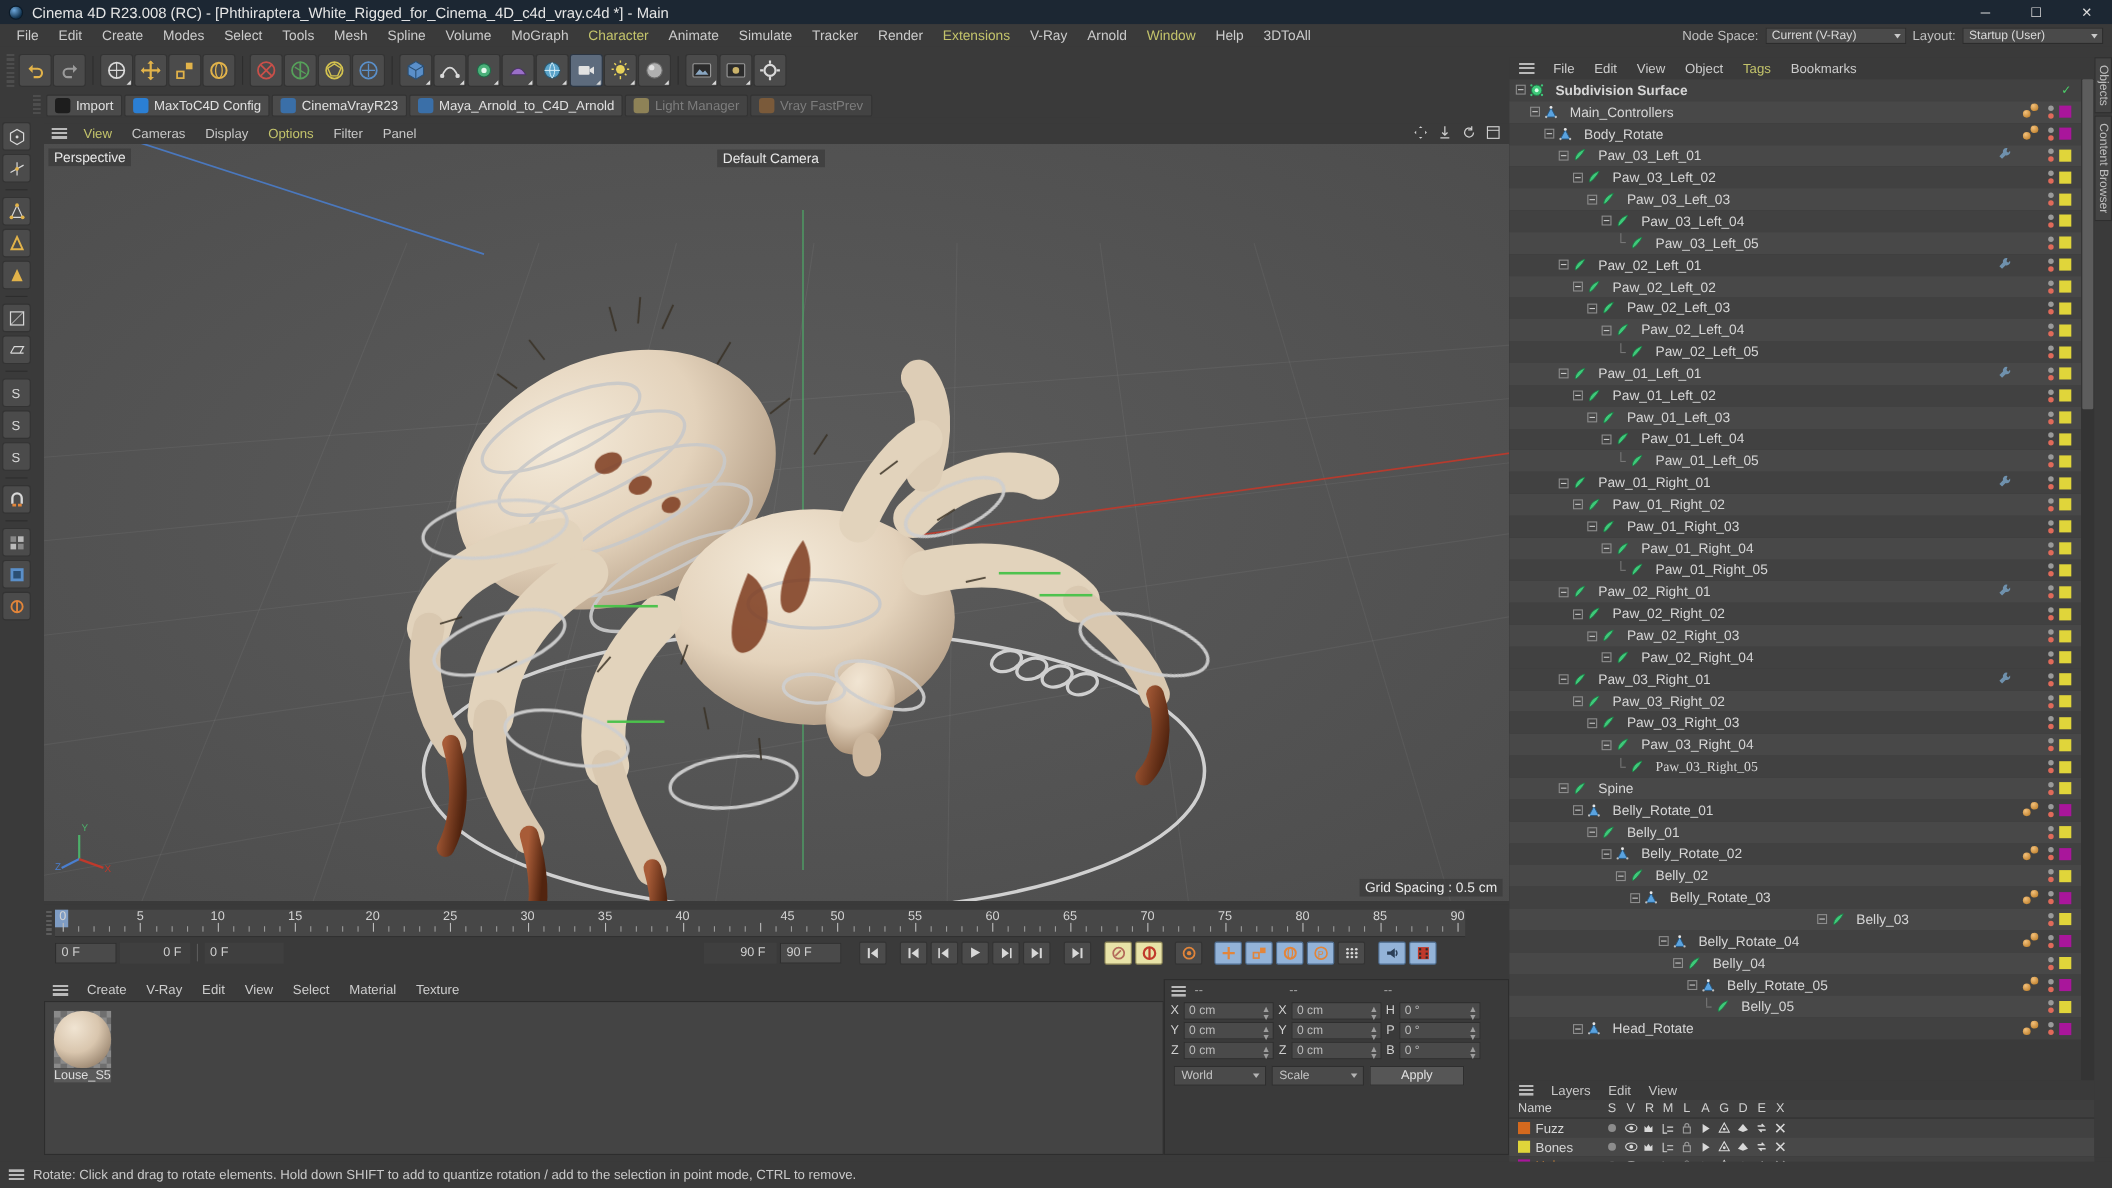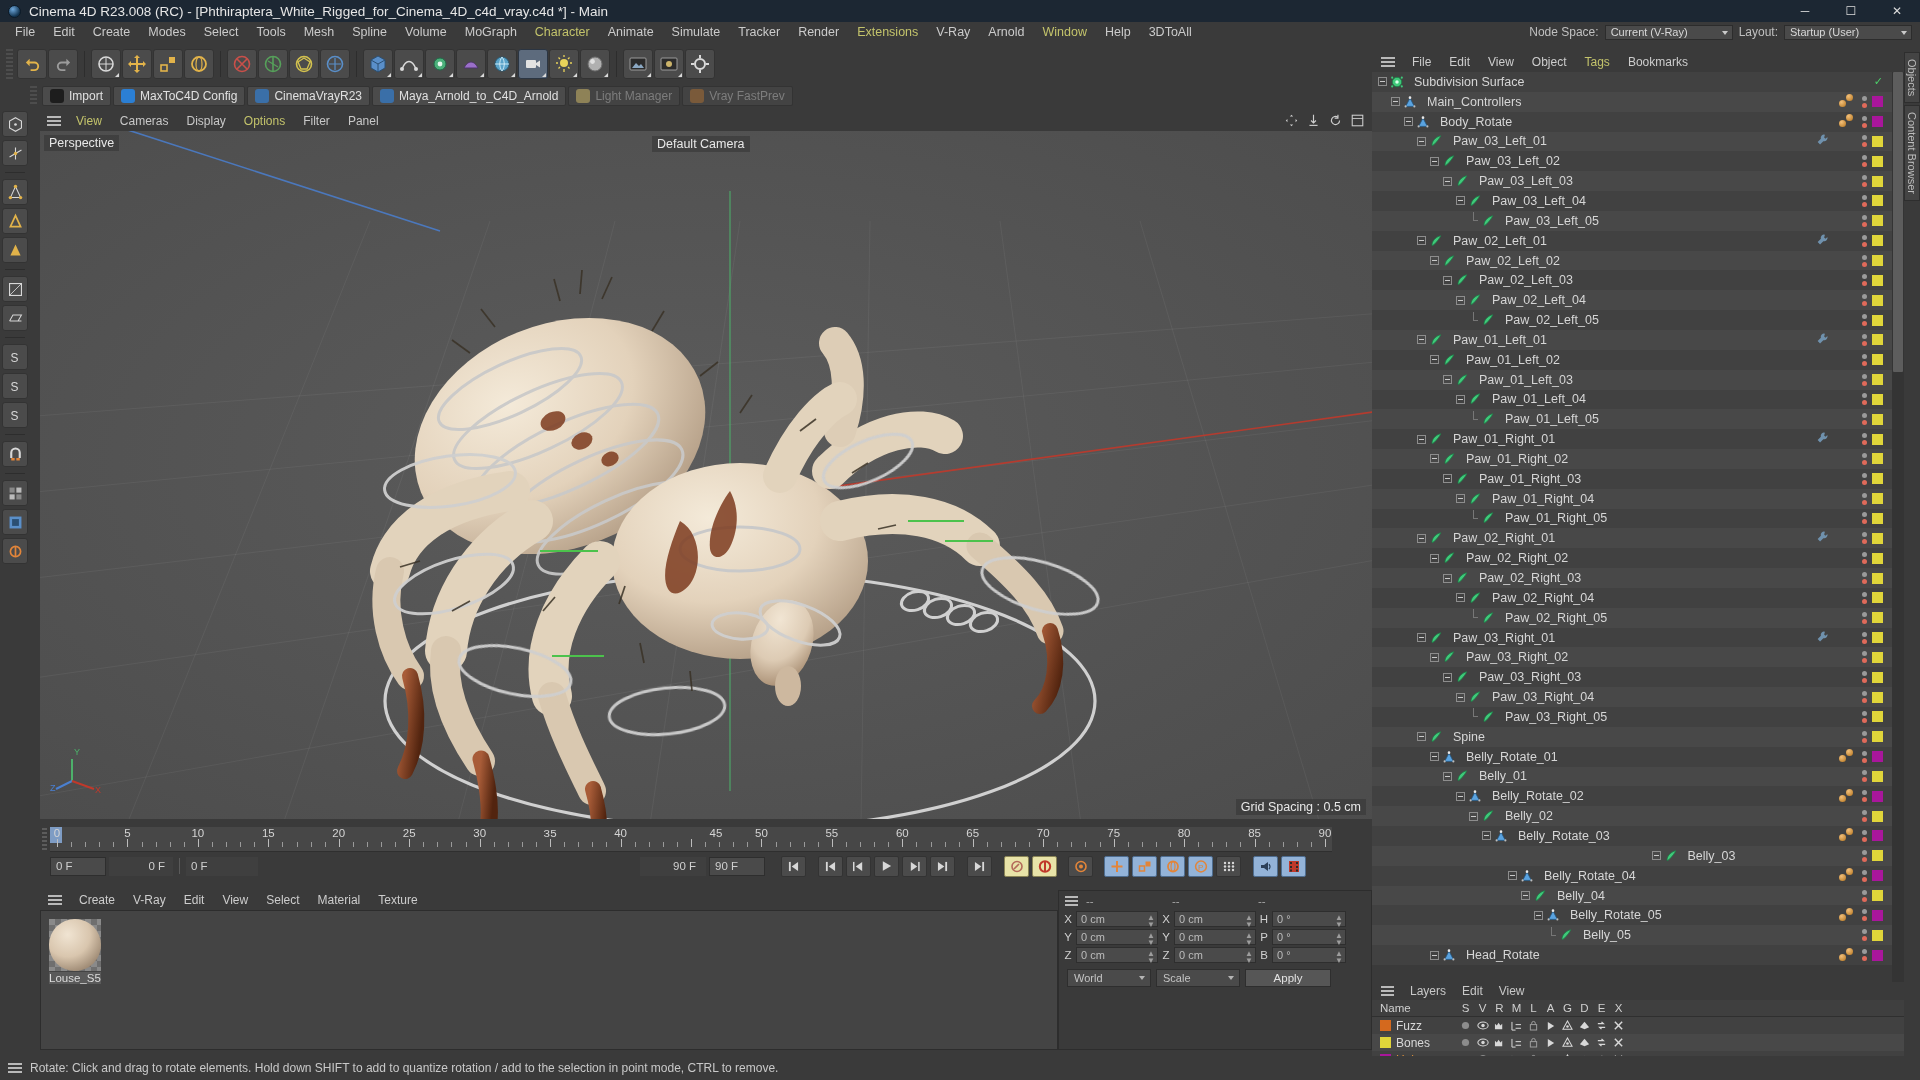--- a/index.html
+++ b/index.html
@@ -1056,21 +1056,21 @@
           <div class="omi">File</div>
           <div class="omi">Edit</div>
           <div class="omi">View</div>
           <div class="omi">Object</div>
           <div class="omi acc">Tags</div>
           <div class="omi">Bookmarks</div>
         </div>
     </div>
     <div class="om-list" id="om-list">
         <div class="orow odd">
-          <div class="otree" style="padding-left: 6px;">
+          <div class="otree" style="padding-left: 6px; font-weight: bold;">
             <span class="oexp"></span>
             <span style="display: inline-flex; margin-right: 5px;">
               <svg class="oicon" viewBox="0 0 16 16">
                 <circle cx="8" cy="8" r="5.4" fill="#3fc97a" stroke="#1d7a46" stroke-width="1"></circle>
                 <circle cx="8" cy="8" r="2" fill="#d8ffe9"></circle>
                 <circle cx="2.5" cy="3" r="1.2" fill="#3fc97a"></circle>
                 <circle cx="13.5" cy="3" r="1.2" fill="#3fc97a"></circle>
                 <circle cx="2.5" cy="13" r="1.2" fill="#3fc97a"></circle>
                 <circle cx="13.5" cy="13" r="1.2" fill="#3fc97a"></circle>
               </svg>
@@ -1646,41 +1646,20 @@
             <span style="width:18px"></span>
             <span class="nullpair"></span>
             <span class="dot2">
               <i style="background:#9a9a9a"></i>
               <i style="background:#e06a5a"></i>
             </span>
             <span class="tagsq" style="background:#e0d53a"></span>
             <span style="width:6px"></span>
           </div>
         </div>
-        <div class="orow even">
-          <div class="otree" style="padding-left: 97px;">
-            <span class="oleaf"></span>
-            <span style="display: inline-flex; margin-right: 5px;">
-              <svg class="oicon" viewBox="0 0 16 16">
-                <path d="M3.5 13.2 C3 11 4.5 7 8 4.5 C11 2.4 13.4 2 13.4 2 C13.4 2 12.2 5 9.5 8 C7 11 4.6 13.4 3.5 13.2z" fill="#3fc97a" stroke="#1d7a46" stroke-width=".9"></path>
-              </svg>
-            </span>
-            <span>Paw_02_Right_05</span>
-          </div>
-          <div class="otags">
-            <span style="width:18px"></span>
-            <span class="nullpair"></span>
-            <span class="dot2">
-              <i style="background:#9a9a9a"></i>
-              <i style="background:#e06a5a"></i>
-            </span>
-            <span class="tagsq" style="background:#e0d53a"></span>
-            <span style="width:6px"></span>
-          </div>
-        </div>
         <div class="orow odd">
           <div class="otree" style="padding-left: 45px;">
             <span class="oexp"></span>
             <span style="display: inline-flex; margin-right: 5px;">
               <svg class="oicon" viewBox="0 0 16 16">
                 <path d="M3.5 13.2 C3 11 4.5 7 8 4.5 C11 2.4 13.4 2 13.4 2 C13.4 2 12.2 5 9.5 8 C7 11 4.6 13.4 3.5 13.2z" fill="#3fc97a" stroke="#1d7a46" stroke-width=".9"></path>
               </svg>
             </span>
             <span>Paw_03_Right_01</span>
           </div>
@@ -1754,21 +1733,21 @@
             <span class="nullpair"></span>
             <span class="dot2">
               <i style="background:#9a9a9a"></i>
               <i style="background:#e06a5a"></i>
             </span>
             <span class="tagsq" style="background:#e0d53a"></span>
             <span style="width:6px"></span>
           </div>
         </div>
         <div class="orow odd">
-          <div class="otree" style="padding-left: 97px;">
+          <div class="otree" style="padding-left: 97px; font-family: Liberation Serif, serif;">
             <span class="oleaf"></span>
             <span style="display: inline-flex; margin-right: 5px;">
               <svg class="oicon" viewBox="0 0 16 16">
                 <path d="M3.5 13.2 C3 11 4.5 7 8 4.5 C11 2.4 13.4 2 13.4 2 C13.4 2 12.2 5 9.5 8 C7 11 4.6 13.4 3.5 13.2z" fill="#3fc97a" stroke="#1d7a46" stroke-width=".9"></path>
               </svg>
             </span>
             <span>Paw_03_Right_05</span>
           </div>
           <div class="otags">
             <span style="width:18px"></span>

